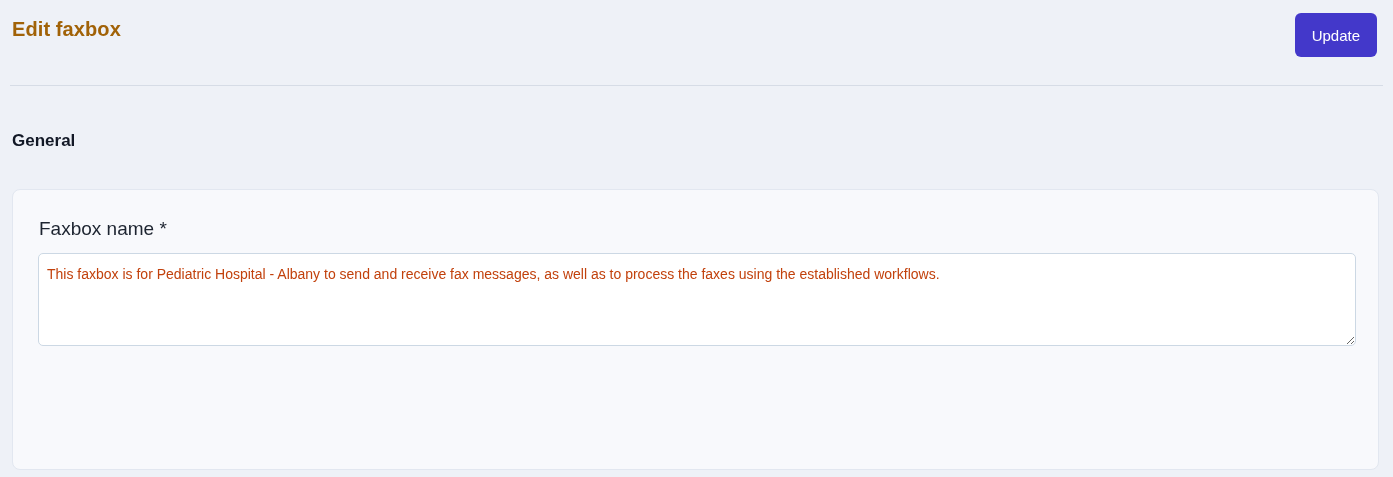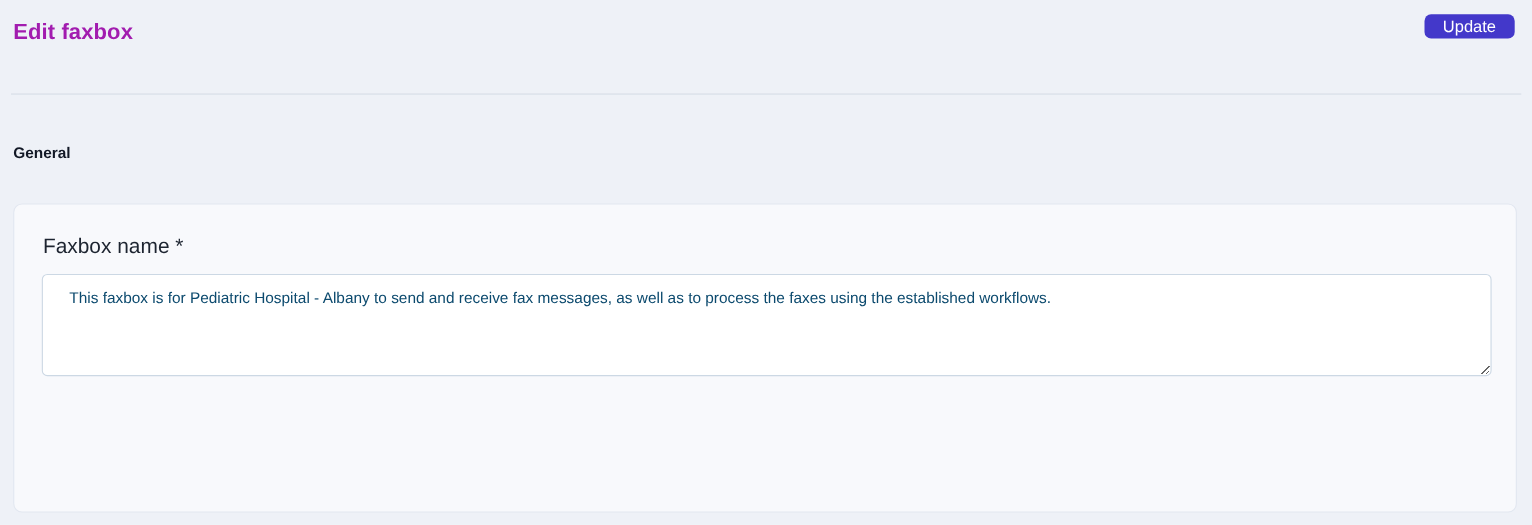--- a/index.html
+++ b/index.html
@@ -19,37 +19,37 @@
     align-items: flex-start;
     height: 86px;
     margin: 0 10px;
     padding: 13px 6px 0 2px;
     border-bottom: 1px solid #d6dce6;
   }
   .page-title {
     margin: 5px 0 0 0;
     font-size: 20px;
     font-weight: bold;
-    color: #a21caf;
+    color: #a16207;
     letter-spacing: 0.1px;
   }
   .update-button {
     background: #4338ca;
     color: #ffffff;
     border: none;
     border-radius: 6px;
     padding: 0 17px;
-    height: 22px;
+    height: 44px;
     font-size: 15px;
     font-family: inherit;
     cursor: pointer;
   }
   .section-title {
     margin: 45px 0 0 12px;
-    font-size: 14px;
+    font-size: 17px;
     font-weight: bold;
     color: #121826;
   }
   .card {
     margin: 38px 14px 0 12px;
     background: #f8f9fc;
     border: 1px solid #e2e7f0;
     border-radius: 8px;
     padding: 28px 24px 25px 25px;
     height: 281px;
@@ -75,24 +75,24 @@
     color: #222836;
     outline: none;
   }
   .text-area {
     display: block;
     width: 1318px;
     height: 93px;
     background: #ffffff;
     border: 1px solid #ccd8e4;
     border-radius: 5px;
-    padding: 10px 24px;
+    padding: 10px 8px;
     font-size: 14px;
     font-family: inherit;
-    color: #0c4a6e;
+    color: #c2410c;
     line-height: 1.45;
     outline: none;
     resize: both;
   }
 </style>
 </head>
 <body>
 
 <div class="page-header">
   <h1 class="page-title">Edit faxbox</h1>

